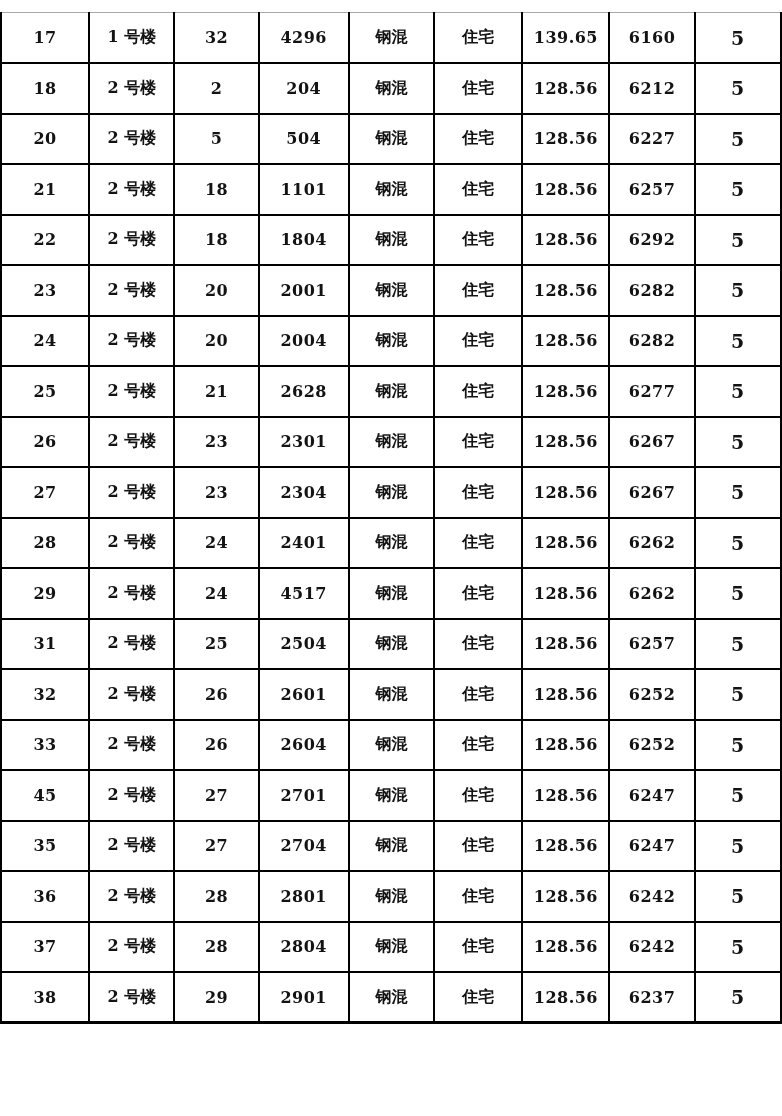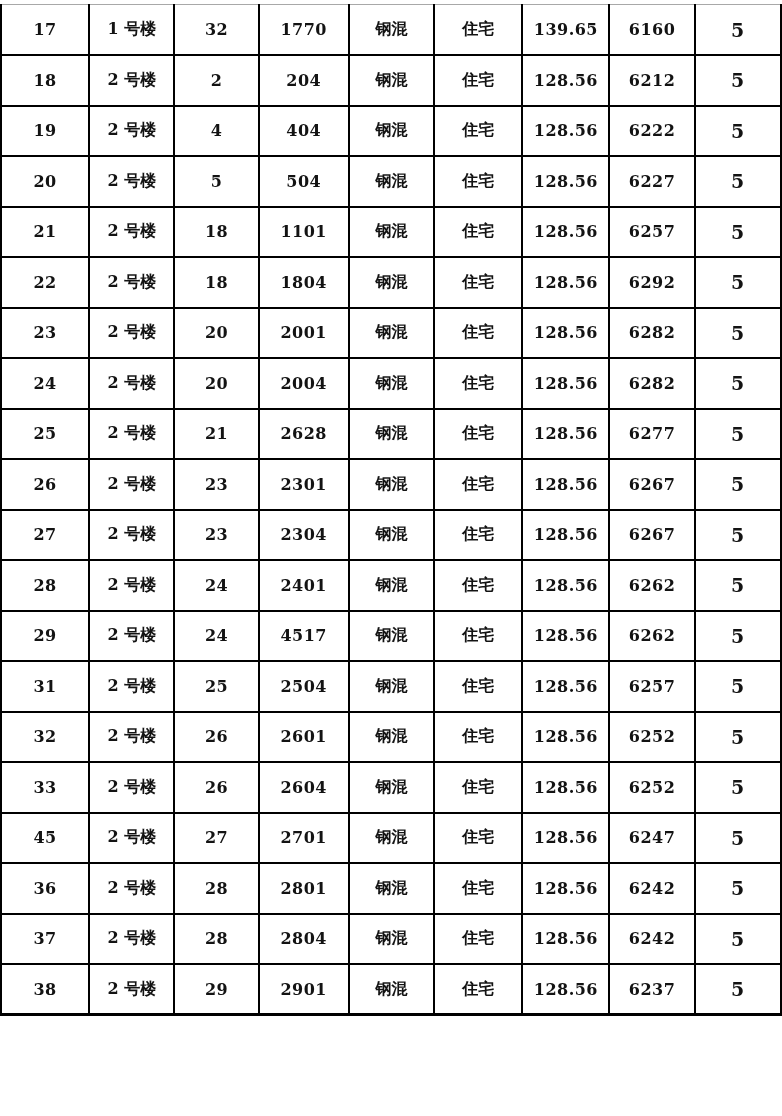--- a/index.html
+++ b/index.html
@@ -9,21 +9,21 @@
   }
   body {
     width: 782px;
     height: 1116px;
     position: relative;
     overflow: hidden;
     font-family: "DejaVu Serif", "Liberation Serif", serif;
   }
   .doc-table-wrap {
     position: absolute;
-    top: 4px;
+    top: 12px;
     left: 0;
     width: 756px;
   }
   table.doc-table {
     border-collapse: collapse;
     table-layout: fixed;
     width: 782px;
     border-left: 2px solid #000;
     border-right: 2px solid #000;
     border-top: 1px solid #a8a8a8;  
@@ -64,50 +64,39 @@
         <col style="width: 88px;">
         <col style="width: 87px;">
         <col style="width: 85px;">
         <col style="width: 86px;">
       </colgroup>
     <tbody id="table-body">
         <tr>
           <td>17</td>
           <td class="cjk">1 号楼</td>
           <td>32</td>
-          <td>1770</td>
+          <td>4296</td>
           <td class="cjk">钢混</td>
           <td class="cjk">住宅</td>
           <td>139.65</td>
           <td>6160</td>
           <td>5</td>
         </tr>
         <tr>
           <td>18</td>
           <td class="cjk">2 号楼</td>
           <td>2</td>
           <td>204</td>
           <td class="cjk">钢混</td>
           <td class="cjk">住宅</td>
           <td>128.56</td>
           <td>6212</td>
           <td>5</td>
         </tr>
         <tr>
-          <td>19</td>
-          <td class="cjk">2 号楼</td>
-          <td>4</td>
-          <td>404</td>
-          <td class="cjk">钢混</td>
-          <td class="cjk">住宅</td>
-          <td>128.56</td>
-          <td>6222</td>
-          <td>5</td>
-        </tr>
-        <tr>
           <td>20</td>
           <td class="cjk">2 号楼</td>
           <td>5</td>
           <td>504</td>
           <td class="cjk">钢混</td>
           <td class="cjk">住宅</td>
           <td>128.56</td>
           <td>6227</td>
           <td>5</td>
         </tr>
@@ -241,20 +230,31 @@
           <td class="cjk">住宅</td>
           <td>128.56</td>
           <td>6252</td>
           <td>5</td>
         </tr>
         <tr>
           <td>45</td>
           <td class="cjk">2 号楼</td>
           <td>27</td>
           <td>2701</td>
+          <td class="cjk">钢混</td>
+          <td class="cjk">住宅</td>
+          <td>128.56</td>
+          <td>6247</td>
+          <td>5</td>
+        </tr>
+        <tr>
+          <td>35</td>
+          <td class="cjk">2 号楼</td>
+          <td>27</td>
+          <td>2704</td>
           <td class="cjk">钢混</td>
           <td class="cjk">住宅</td>
           <td>128.56</td>
           <td>6247</td>
           <td>5</td>
         </tr>
         <tr>
           <td>36</td>
           <td class="cjk">2 号楼</td>
           <td>28</td>

